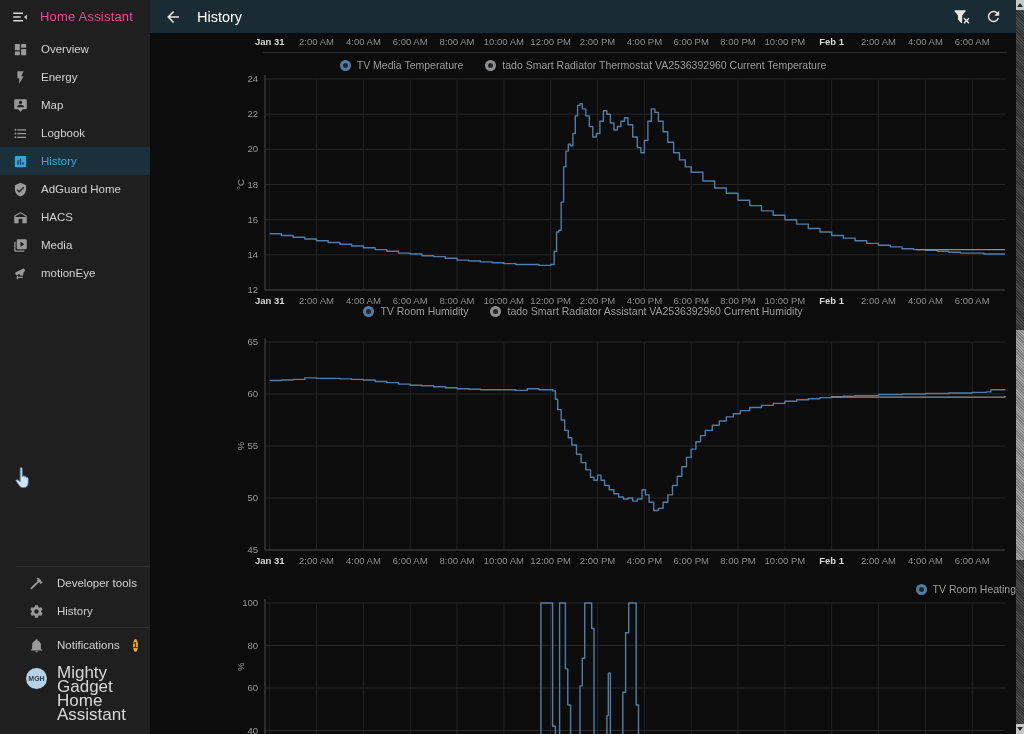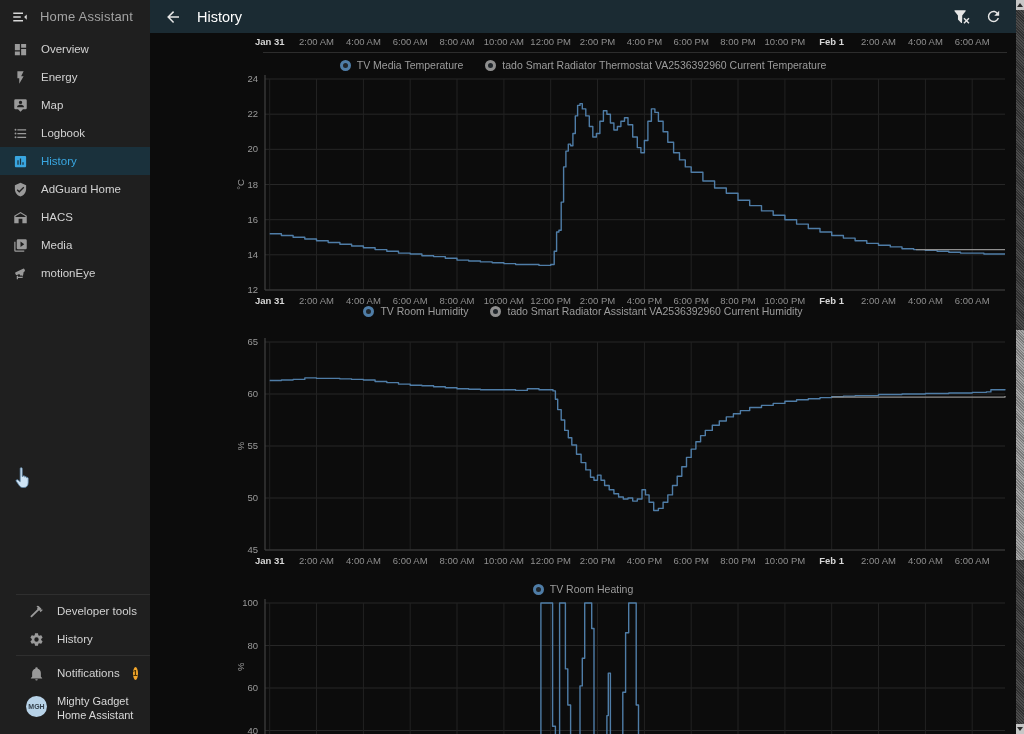--- a/index.html
+++ b/index.html
@@ -1,36 +1,36 @@
 <!DOCTYPE html>
 <html><head>
 <meta charset="utf-8">
 <style>
   html,body{margin:0;padding:0;}
   body{width:1024px;height:734px;overflow:hidden;position:relative;background:#0c0c0c;
        font-family:"Liberation Sans",sans-serif;color:#e1e1e1;}
   
   .sidebar{position:absolute;left:0;top:0;width:150px;height:734px;background:#1f1f1f;z-index:3;}
   .sb-header{height:33px;display:flex;align-items:center;gap:11px;padding-left:11px;}
-  .sb-header .ttl{font-size:13px;font-weight:500;color:#a3a3a3;letter-spacing:.2px;}
+  .sb-header .ttl{font-size:13px;font-weight:500;color:#ec4899;letter-spacing:.2px;}
   .icon-btn{background:none;border:none;padding:0;cursor:pointer;display:flex;align-items:center;color:#d8d8d8;}
   .nav{position:absolute;top:35px;left:0;right:0;}
   .nav-item{height:28px;display:flex;align-items:center;gap:13px;padding-left:13px;cursor:pointer;
             font-size:11.5px;font-weight:500;color:#d2d2d2;}
   .nav-item svg{width:15px;height:15px;color:#9a9a9a;flex:none;}
   .nav-item.selected{background:rgba(3,140,210,0.16);}
   .nav-item.selected,.nav-item.selected svg{color:#39a6e0;}
   .sb-footer{position:absolute;left:16px;right:0;bottom:4px;}
   .sb-divider{border-top:1px solid #2f2f2f;margin:2px 0;}
   .badge{width:13px;height:13px;border-radius:50%;background:#f4a72c;color:#4d3200;font-size:9px;
          font-weight:bold;display:flex;align-items:center;justify-content:center;margin-left:auto;margin-right:16px;}
   .profile{display:flex;align-items:flex-start;gap:10px;padding:6px 6px 8px 10px;cursor:pointer;}
   .avatar{width:21px;height:21px;border-radius:50%;background:#b7d2e7;color:#33404c;font-size:7px;
           font-weight:bold;display:flex;align-items:center;justify-content:center;flex:none;margin-top:2px;}
-  .profile .pname{font-size:11px;font-weight:500;color:#d8d8d8;line-height:14px;}
+  .profile .pname{font-size:17px;font-weight:500;color:#d8d8d8;line-height:14px;}
   
   .topbar{position:absolute;left:150px;top:0;width:866px;height:33px;background:#1b2b33;z-index:2;
           display:flex;align-items:center;gap:15px;padding:0 14px;box-sizing:border-box;}
   .topbar h1{font-size:14.5px;font-weight:500;color:#fff;margin:0;}
   .topbar .sp{flex:1;}
   .topbar .icon-btn{color:#e6e6e6;}
   
   .content{position:absolute;left:150px;top:33px;width:866px;height:701px;background:#0c0c0c;z-index:1;}
   .top-axis{position:absolute;left:0;top:0;width:866px;height:20px;}
   .top-axis .xl{position:absolute;top:3px;transform:translateX(-50%);font-size:9.5px;color:#8f8f8f;white-space:nowrap;}
@@ -314,21 +314,21 @@
       <text class="xtick" x="494.4" y="229" text-anchor="middle">4:00 PM</text>
       <text class="xtick" x="541.2" y="229" text-anchor="middle">6:00 PM</text>
       <text class="xtick" x="588.0" y="229" text-anchor="middle">8:00 PM</text>
       <text class="xtick" x="634.9" y="229" text-anchor="middle">10:00 PM</text>
       <text class="xtick day" x="681.7" y="229" text-anchor="middle">Feb 1</text>
       <text class="xtick" x="728.5" y="229" text-anchor="middle">2:00 AM</text>
       <text class="xtick" x="775.4" y="229" text-anchor="middle">4:00 AM</text>
       <text class="xtick" x="822.2" y="229" text-anchor="middle">6:00 AM</text>
       <text class="tick" transform="rotate(-90 94 111.0)" x="94" y="111.0" text-anchor="middle">%</text>
     </svg>
-    <div class="legend" style="top: 548px;">
+    <div class="legend" style="top: 548px; justify-content: flex-end;">
       <span class="legend-item">
         <span class="legend-dot" style="color:#4f7da7"></span>
         <span class="legend-label">TV Room Heating</span>
       </span>
     </div>
     <svg class="chart-svg" width="866" height="140" viewBox="0 0 866 140" style="top: 564px;">
       <line x1="115" x2="855" y1="133.5" y2="133.5" stroke="#272727" stroke-width="1"></line>
       <line x1="115" x2="855" y1="91.0" y2="91.0" stroke="#272727" stroke-width="1"></line>
       <line x1="115" x2="855" y1="48.5" y2="48.5" stroke="#272727" stroke-width="1"></line>
       <line x1="115" x2="855" y1="6.0" y2="6.0" stroke="#272727" stroke-width="1"></line>

